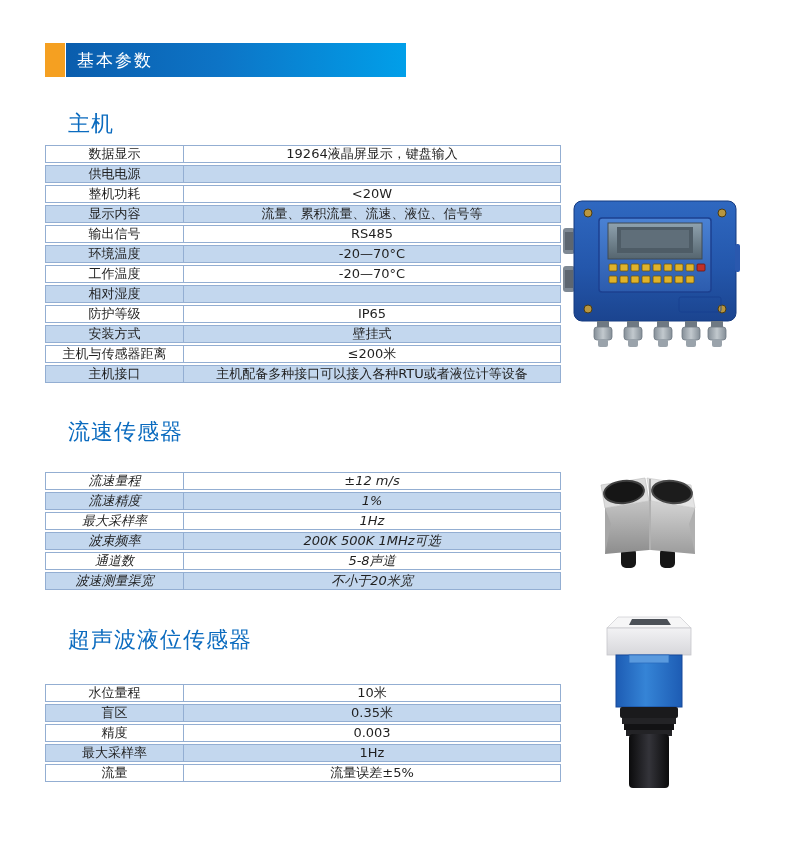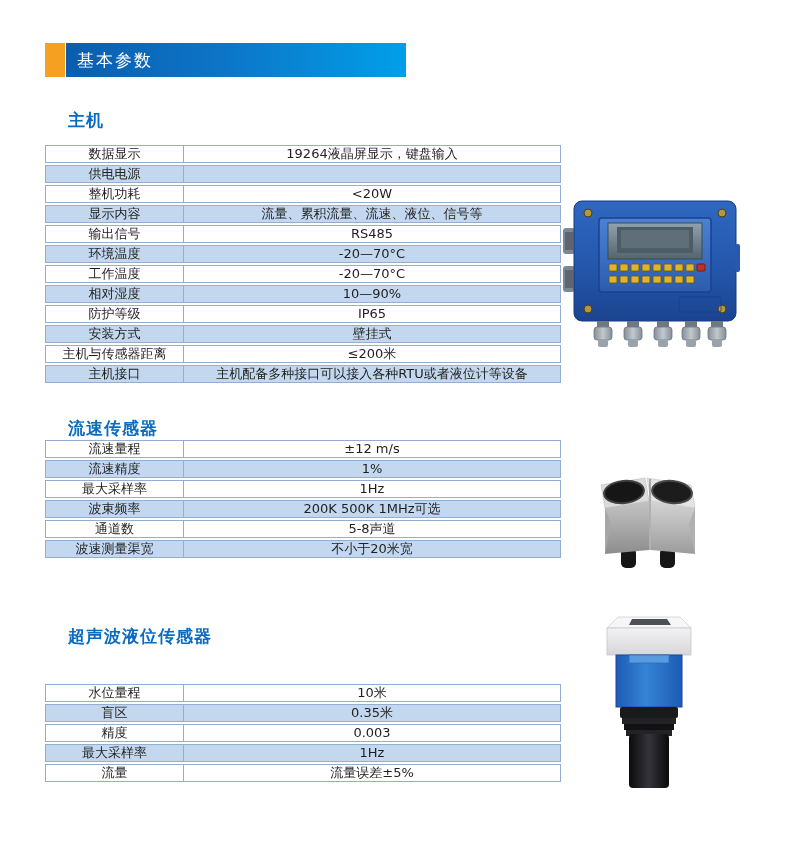--- a/index.html
+++ b/index.html
@@ -20,30 +20,30 @@
   .header-strip {
     width: 340px; height: 34px; margin-left: 1px;
     background: linear-gradient(90deg, #0a5dad 0%, #0d74c6 45%, #019fe9 100%);
     color: #ffffff; font-size: 17px; font-weight: 500;
     line-height: 34px; padding-left: 11px; letter-spacing: 2px;
   }
 
   
   .section-title {
     position: absolute; left: 68px;
-    color: #0b6bbf; font-size: 17px; font-weight: bold; letter-spacing: 1px;
+    color: #0b6bbf; font-size: 22px; font-weight: normal; letter-spacing: 1px;
   }
   #title-host  { top: 109px; }
   #title-flow  { top: 417px; text-align: center; }
   #title-level { top: 625px; text-align: center; }
 
   
   .spec-table { position: absolute; left: 45px; width: 516px; }
   #table-host  { top: 145px; }
-  #table-flow  { top: 440px; }
+  #table-flow  { top: 472px; font-style: italic; }
   #table-level { top: 684px; }
   .spec-row {
     display: flex; height: 18px; margin-bottom: 2px;
     border: 1px solid #93aed2; background: #ffffff;
   }
   .spec-row:nth-child(even) { background: #c3d7ee; }
   .cell {
     font-size: 13px; line-height: 16px; color: #1f1f1f;
     display: flex; align-items: center; justify-content: center;
     white-space: nowrap; overflow: hidden;
@@ -92,21 +92,20 @@
       <div class="spec-row">
         <div class="cell label">环境温度</div>
         <div class="cell value">-20—70°C</div>
       </div>
       <div class="spec-row">
         <div class="cell label">工作温度</div>
         <div class="cell value">-20—70°C</div>
       </div>
       <div class="spec-row">
         <div class="cell label">相对湿度</div>
-        <div class="cell value">10—90%</div>
       </div>
       <div class="spec-row">
         <div class="cell label">防护等级</div>
         <div class="cell value">IP65</div>
       </div>
       <div class="spec-row">
         <div class="cell label">安装方式</div>
         <div class="cell value">壁挂式</div>
       </div>
       <div class="spec-row">

